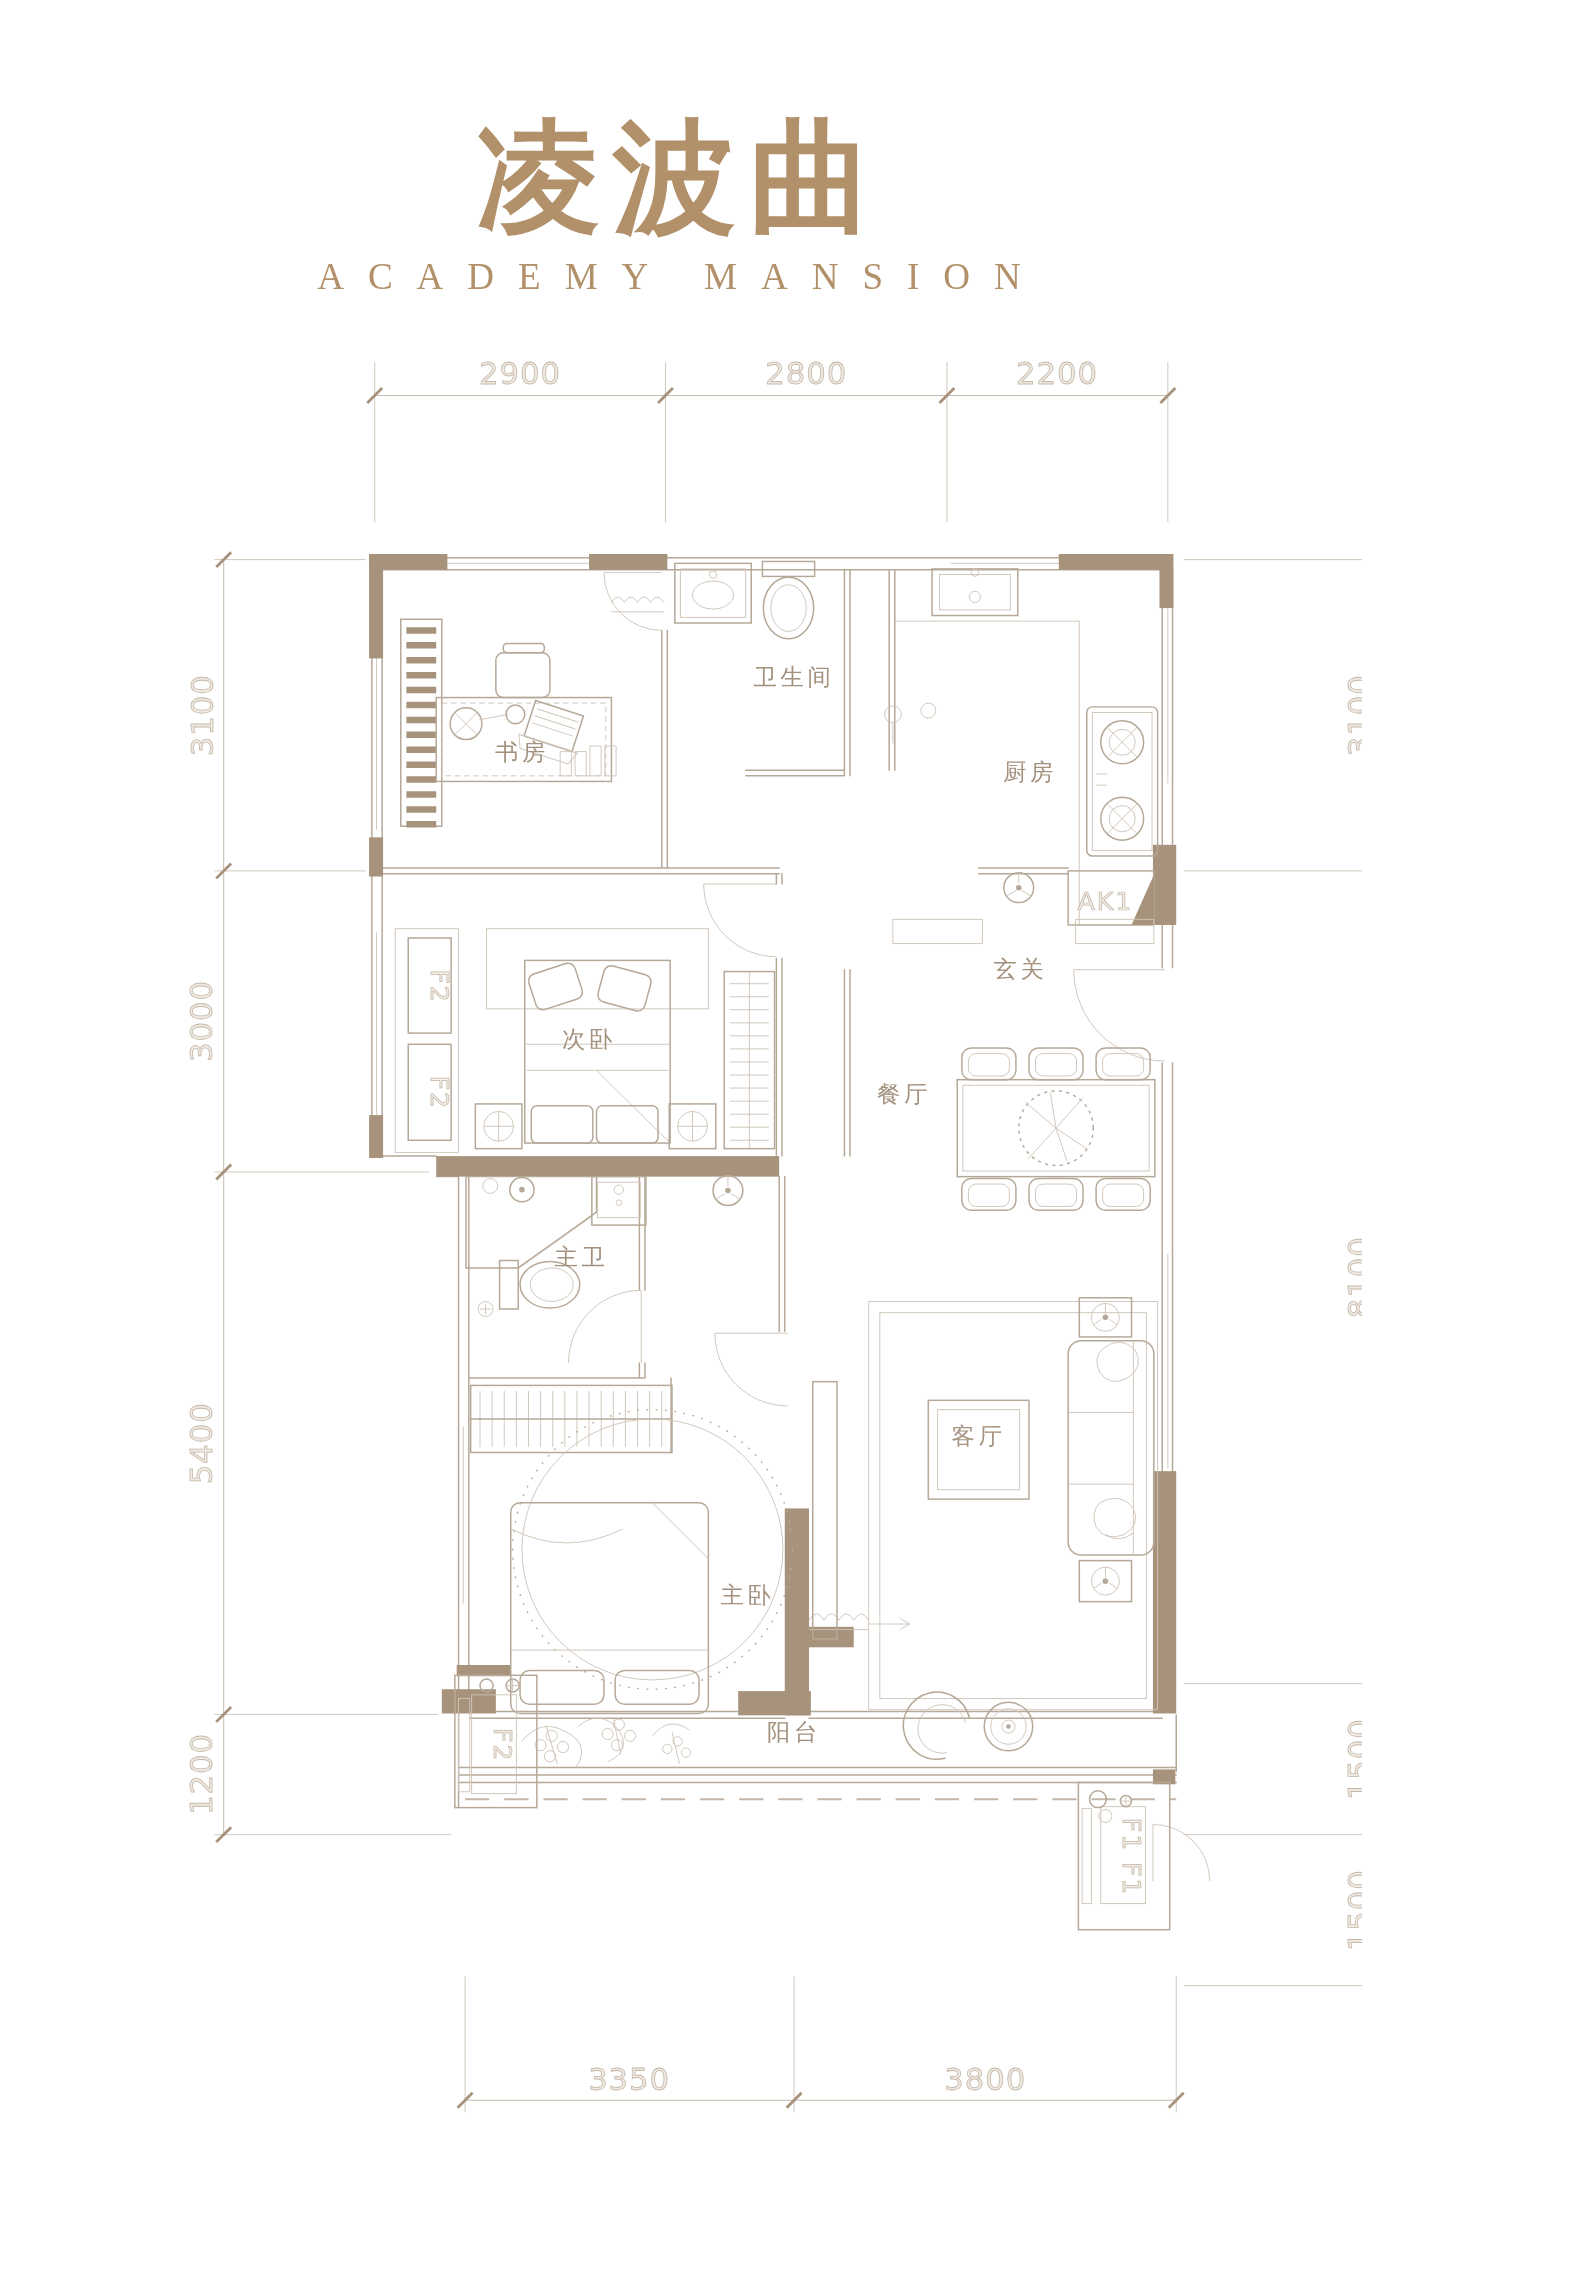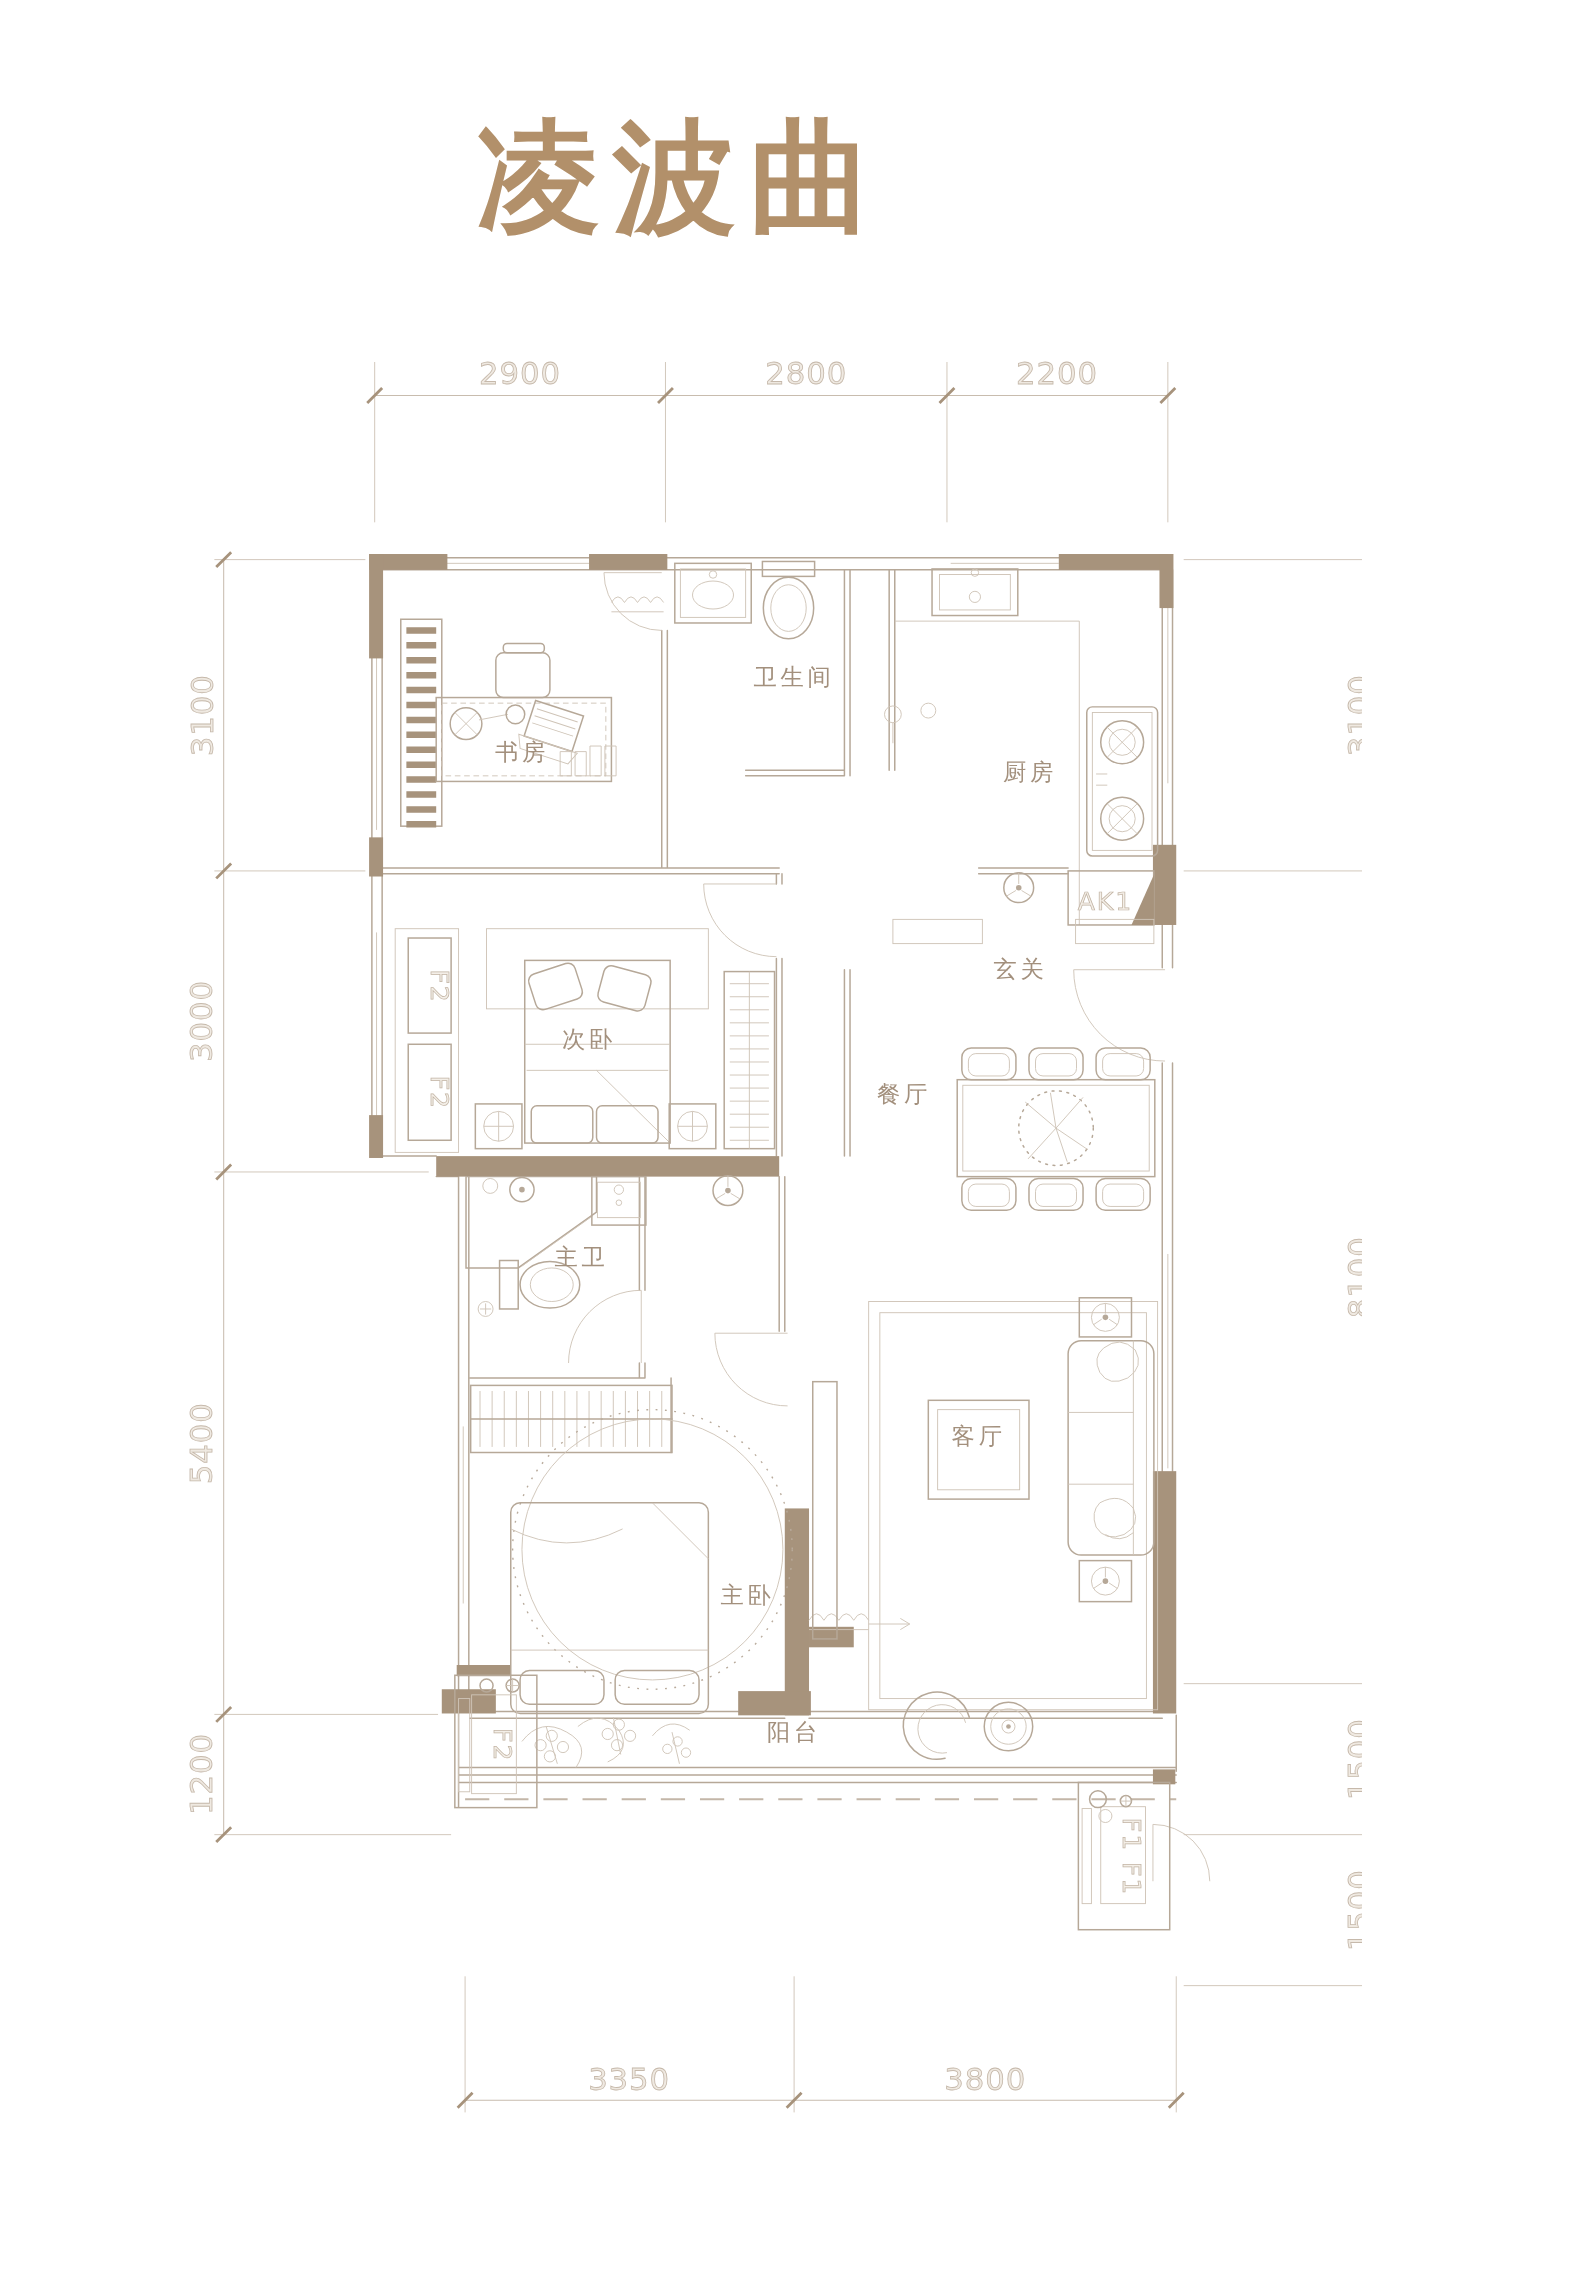--- a/index.html
+++ b/index.html
@@ -24,20 +24,21 @@
            stroke:#c2b4a4;stroke-width:0.8;letter-spacing:2px;}
   .dash{stroke:#c3b6a8;stroke-width:2;stroke-dasharray:26 16;fill:none;}
 </style>
 </head>
 <body>
 
 <div class="page">
 
   <div class="header">
     <div class="title">凌波曲</div>
+    <div class="subtitle">ACADEMY MANSION</div>
   </div>
 
   <svg width="1591" height="2288" viewBox="0 0 1707 2454">
 
     <defs>
       <pattern id="dots" width="16" height="16" patternUnits="userSpaceOnUse">
         <circle cx="4" cy="5" r="1.3" fill="#b4a695"></circle>
         <circle cx="12" cy="12" r="1.1" fill="#b4a695"></circle>
       </pattern>
       <pattern id="diag" width="26" height="26" patternUnits="userSpaceOnUse">

